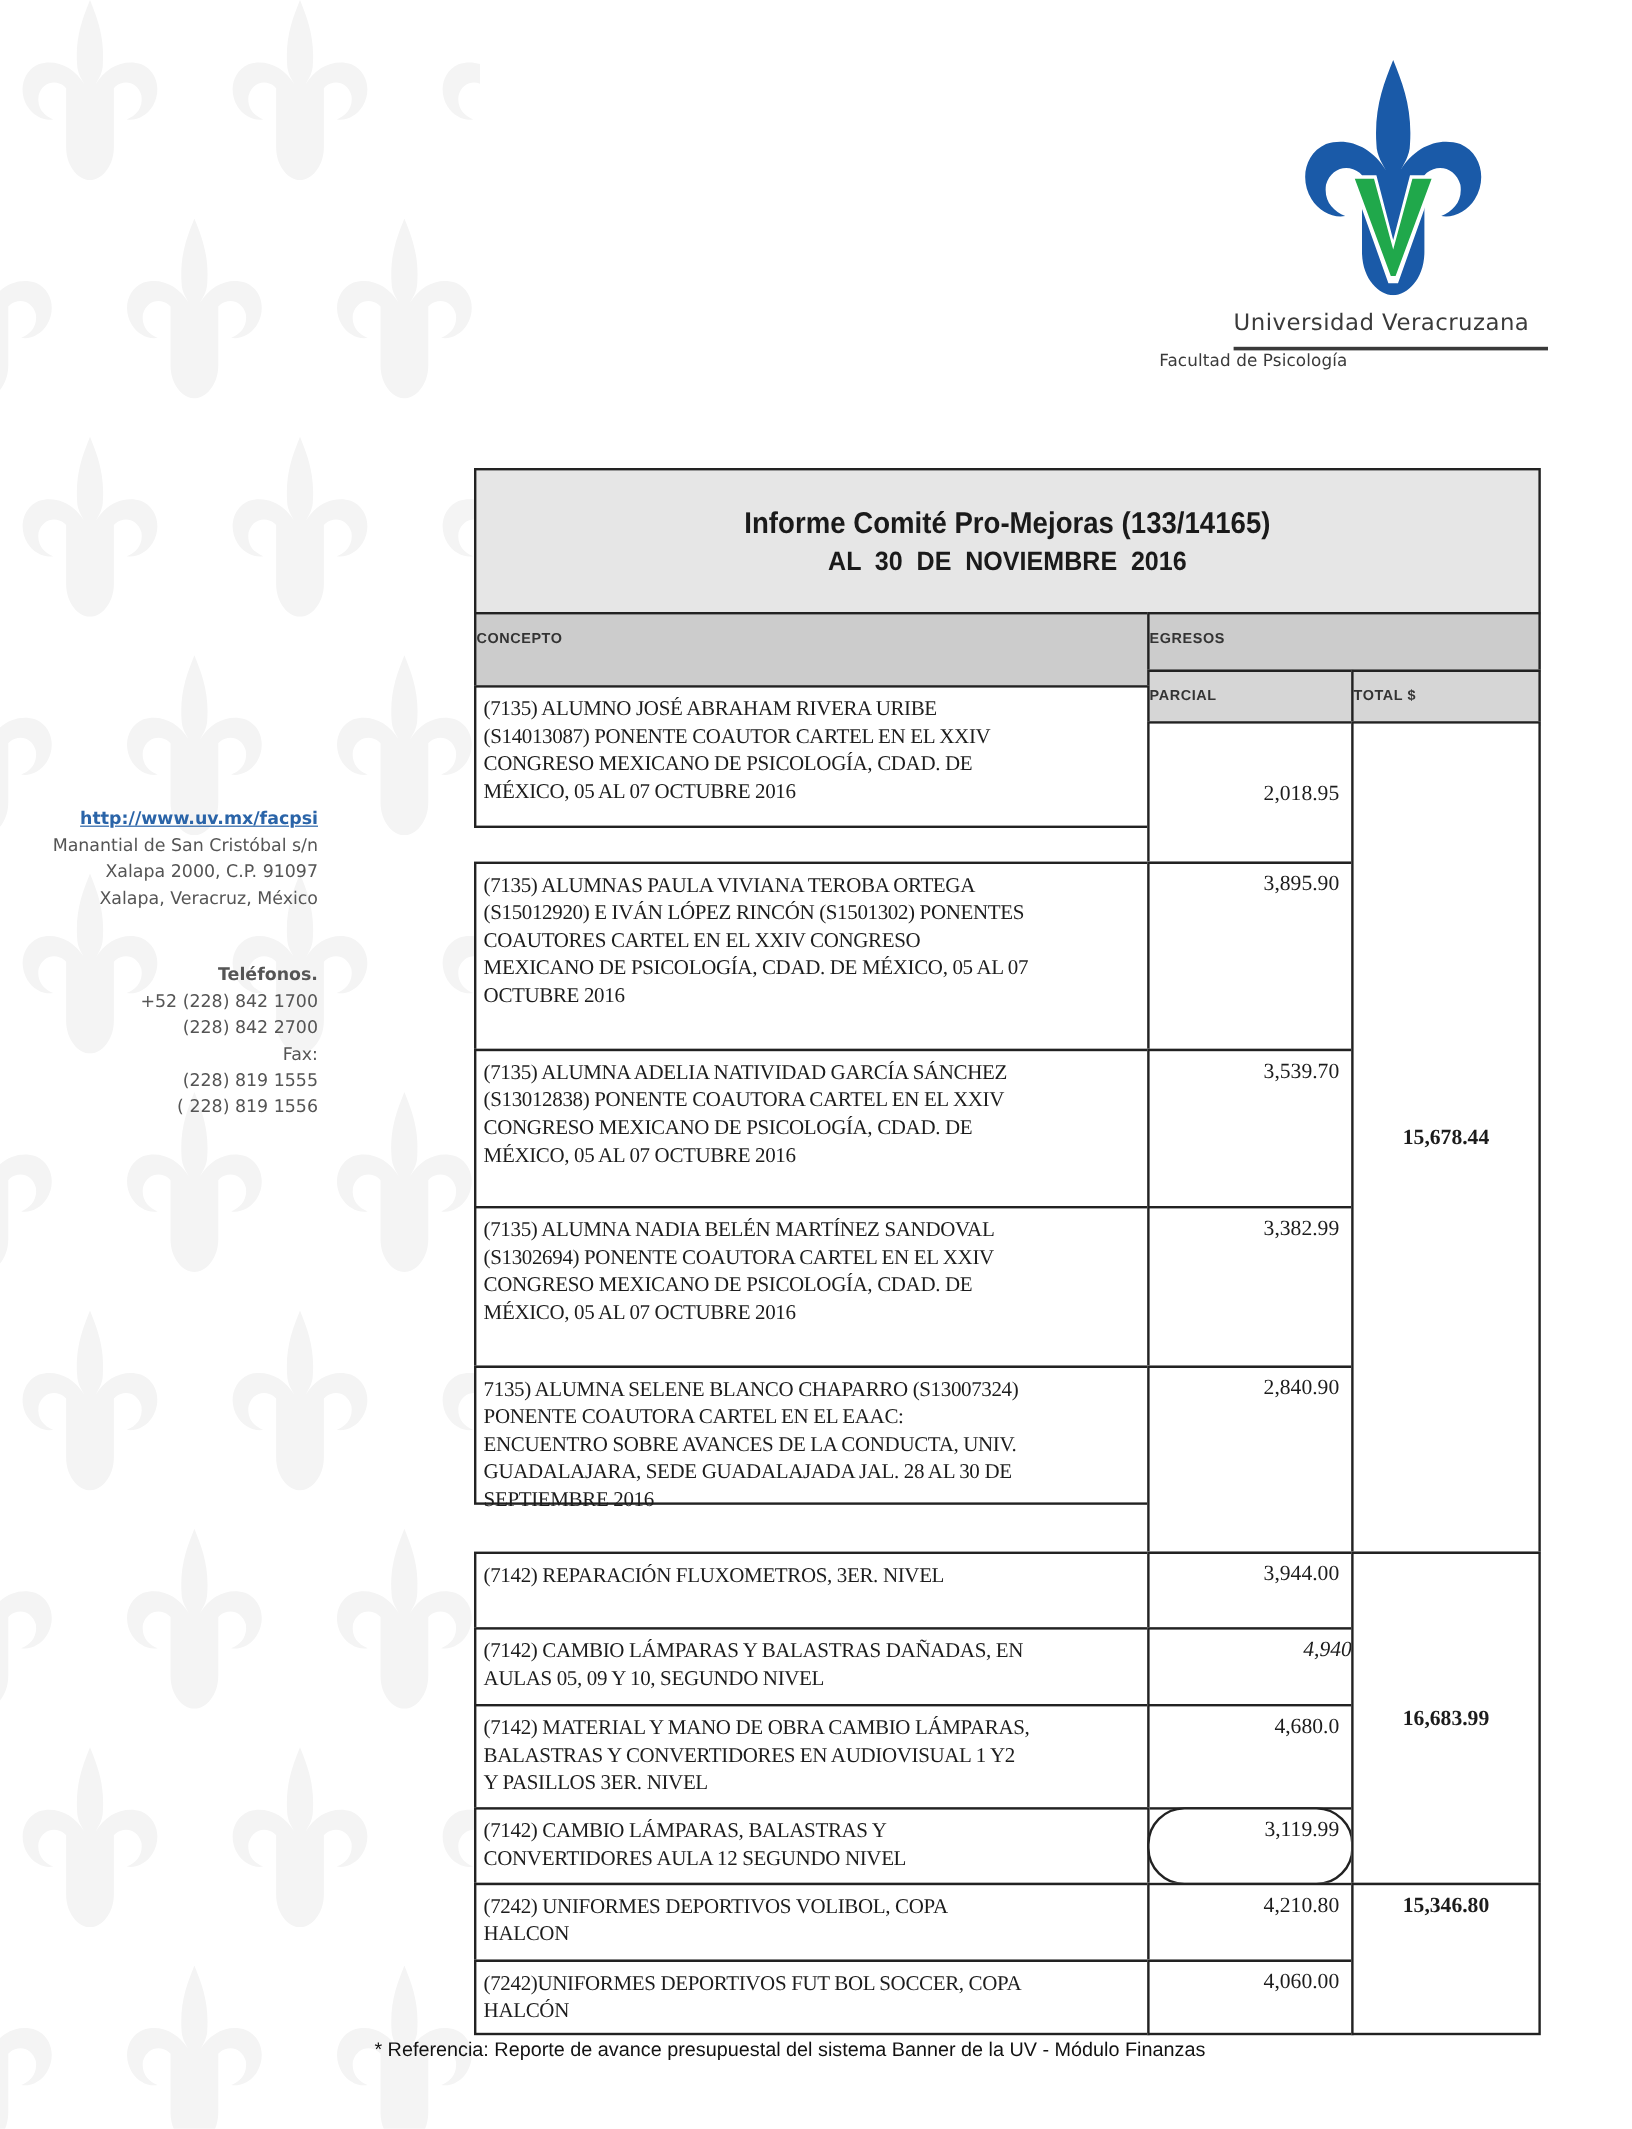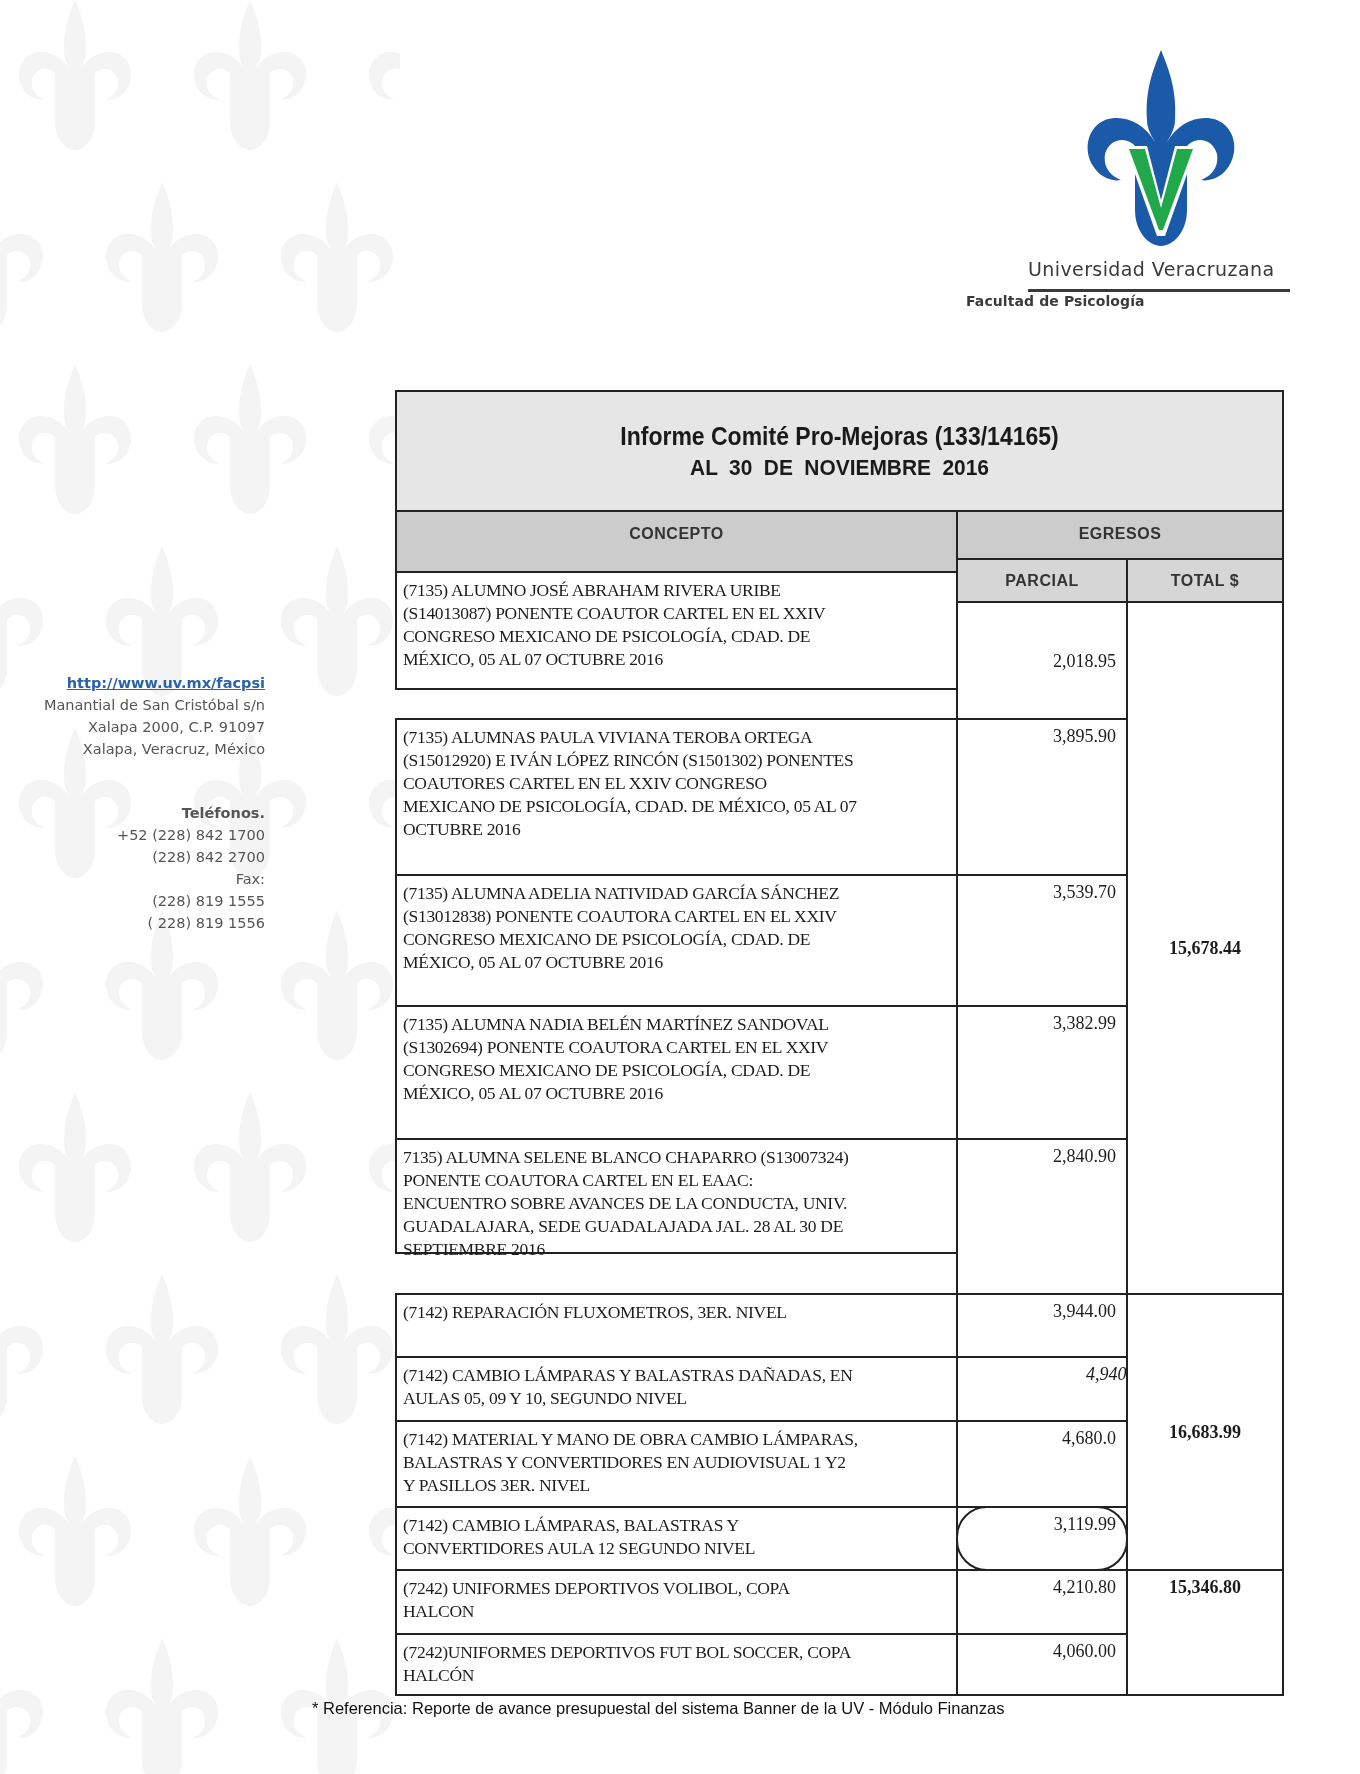--- a/index.html
+++ b/index.html
@@ -13,21 +13,21 @@
 
   .logo { position: absolute; left: 1083px; top: 50px; width: 156px; height: 196px; }
   .uni-name {
     position: absolute; left: 1028px; top: 258px; width: 262px;
     font-family: "DejaVu Sans", sans-serif; font-size: 19px; color: #3a3a3a;
     letter-spacing: 0.4px; white-space: nowrap;
   }
   .uni-rule { position: absolute; left: 1028px; top: 289px; width: 262px; height: 3px; background: #3a3a3a; }
   .faculty {
     position: absolute; left: 966px; top: 293px;
-    font-family: "DejaVu Sans", sans-serif; font-size: 14px; color: #3a3a3a; font-weight: bold;
+    font-family: "DejaVu Sans", sans-serif; font-size: 14px; color: #3a3a3a; font-weight: normal;
     white-space: nowrap; letter-spacing: 0.1px;
   }
 
   .contact {
     position: absolute; left: 0; top: 672px; width: 265px;
     text-align: right; font-family: "DejaVu Sans", sans-serif; font-size: 14.5px; color: #555;
     line-height: 22px;
   }
   .contact a { color: #2a64a8; text-decoration: underline; font-weight: bold; }
   .contact .gap { height: 42px; }
@@ -37,21 +37,21 @@
     background: #e6e6e6; border: 2px solid #222; box-sizing: border-box;
     text-align: center; font-family: "Liberation Sans", sans-serif; font-weight: bold; color: #1a1a1a;
   }
   .title-1 { position: absolute; left: 0; right: 0; top: 30px; font-size: 25px; transform: scaleX(0.92); }
   .title-2 { position: absolute; left: 0; right: 0; top: 63px; font-size: 22px; word-spacing: 6px; transform: scaleX(0.95); }
 
   .cell {
     position: absolute; box-sizing: border-box; border: 2px solid #222; background: #fff;
   }
   .hdr { background: #cccccc; font-family: "Liberation Sans", sans-serif; font-weight: bold;
-         font-size: 16px; color: #333; text-align: center; letter-spacing: 0.5px; }
+         font-size: 12px; color: #333; letter-spacing: 0.5px; }
   .hdr-sub { background: #d6d6d6; }
   .concept-text {
     position: absolute; left: 6px; top: 6px; right: 6px;
     font-size: 17.5px; line-height: 23px; color: #1c1c1c; letter-spacing: -0.3px;
     white-space: pre-line;
   }
   .parcial-text {
     position: absolute; right: 10px; top: 6px; font-size: 18px; color: #1c1c1c;
   }
   .parcial-mid { top: 50%; transform: translateY(-50%); }

